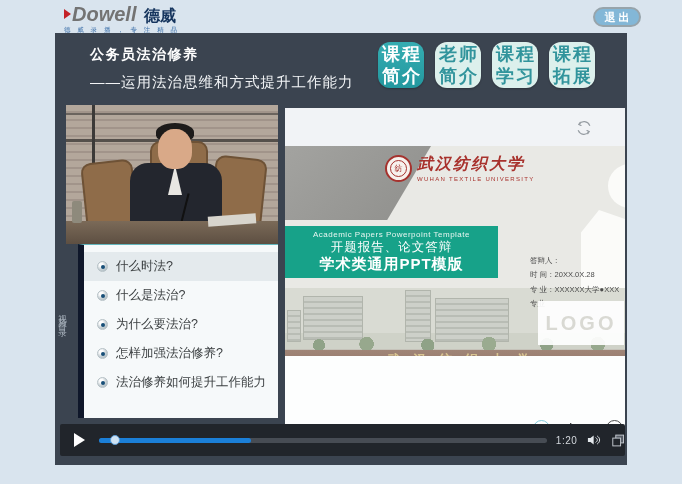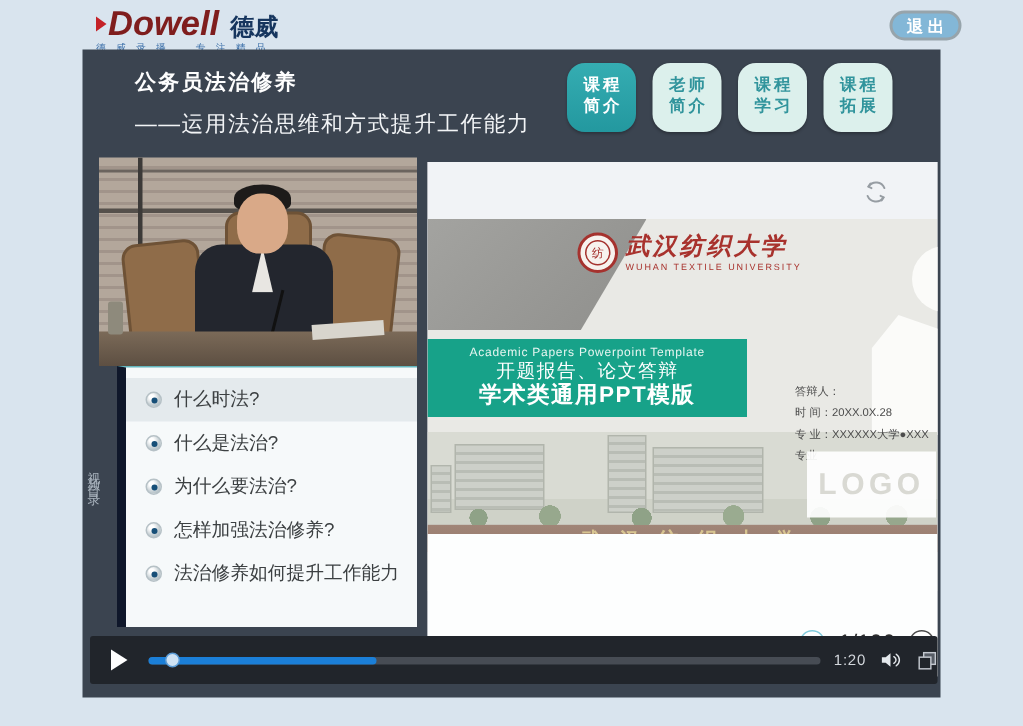--- a/index.html
+++ b/index.html
@@ -1,33 +1,33 @@
 <!DOCTYPE html>
 <html><head>
 <meta charset="utf-8">
 <style>
   html,body{margin:0;padding:0;}
   body{font-family:"Liberation Sans","DejaVu Sans",sans-serif;}
   #stage{position:relative;width:682px;height:484px;background:#d9e4ee;overflow:hidden;}
 
   
   .logo{position:absolute;left:64px;top:4px;line-height:1;}
-  .logo .brand-en{font-size:23px;font-weight:bold;font-style:italic;color:#7f1d1d;letter-spacing:0px;}
+  .logo .brand-en{font-size:20px;font-weight:bold;font-style:italic;color:#737373;letter-spacing:0px;}
   .logo .flag{display:inline-block;width:0;height:0;border-left:7px solid #c42127;border-top:5px solid transparent;border-bottom:5px solid transparent;margin-right:1px;vertical-align:2px;}
   .logo .brand-cn{font-size:16px;font-weight:bold;color:#16355e;margin-left:3px;}
   .logo .tagline{font-size:6.5px;color:#3a6ea8;letter-spacing:2.5px;margin-top:3px;}
   .exit-btn{position:absolute;left:593px;top:7px;width:48px;height:20px;background:#83b7d7;border:2px solid #97a4ab;border-radius:10px;color:#fff;font-size:11px;font-weight:bold;letter-spacing:3px;display:flex;align-items:center;justify-content:center;cursor:pointer;box-sizing:border-box;padding-left:3px;}
 
   
   .panel{position:absolute;left:55px;top:33px;width:572px;height:432px;background:#3b4450;}
 
   .course-title{position:absolute;left:35px;top:13px;color:#fefefe;font-size:14px;font-weight:bold;letter-spacing:1.5px;}
   .course-subtitle{position:absolute;left:35px;top:40px;color:#f2f4f6;font-size:14.5px;letter-spacing:1px;}
 
-  .nav-btn{position:absolute;top:9px;width:46px;height:46px;border-radius:12px;display:flex;flex-direction:column;align-items:center;justify-content:center;font-size:11px;font-weight:bold;line-height:1.25;letter-spacing:2px;cursor:pointer;background:#dcf0ec;color:#31949c;box-shadow:0 1px 2px rgba(0,0,0,.25);}
+  .nav-btn{position:absolute;top:9px;width:46px;height:46px;border-radius:12px;display:flex;flex-direction:column;align-items:center;justify-content:center;font-size:18px;font-weight:bold;line-height:1.25;letter-spacing:2px;cursor:pointer;background:#dcf0ec;color:#31949c;box-shadow:0 1px 2px rgba(0,0,0,.25);}
   .nav-btn.active{background:linear-gradient(180deg,#35adb2,#23989f);color:#fff;}
   .nav-btn span{padding-left:2px;}
   #nav0{left:323px;} #nav1{left:380px;} #nav2{left:437px;} #nav3{left:494px;}
 
   
   .video-photo{position:absolute;left:11px;top:72px;width:212px;height:139px;overflow:hidden;background:
     repeating-linear-gradient(180deg,#b3a79b 0 6px,#a1948a 6px 8px);}
   .video-photo .frame-l{position:absolute;left:26px;top:0;width:3px;height:100%;background:#3c3a38;}
   .video-photo .frame-h{position:absolute;left:0;top:34px;width:100%;height:3px;background:#55504b;}
   .video-photo .frame-h2{position:absolute;left:0;top:8px;width:100%;height:2px;background:#6b645e;}

